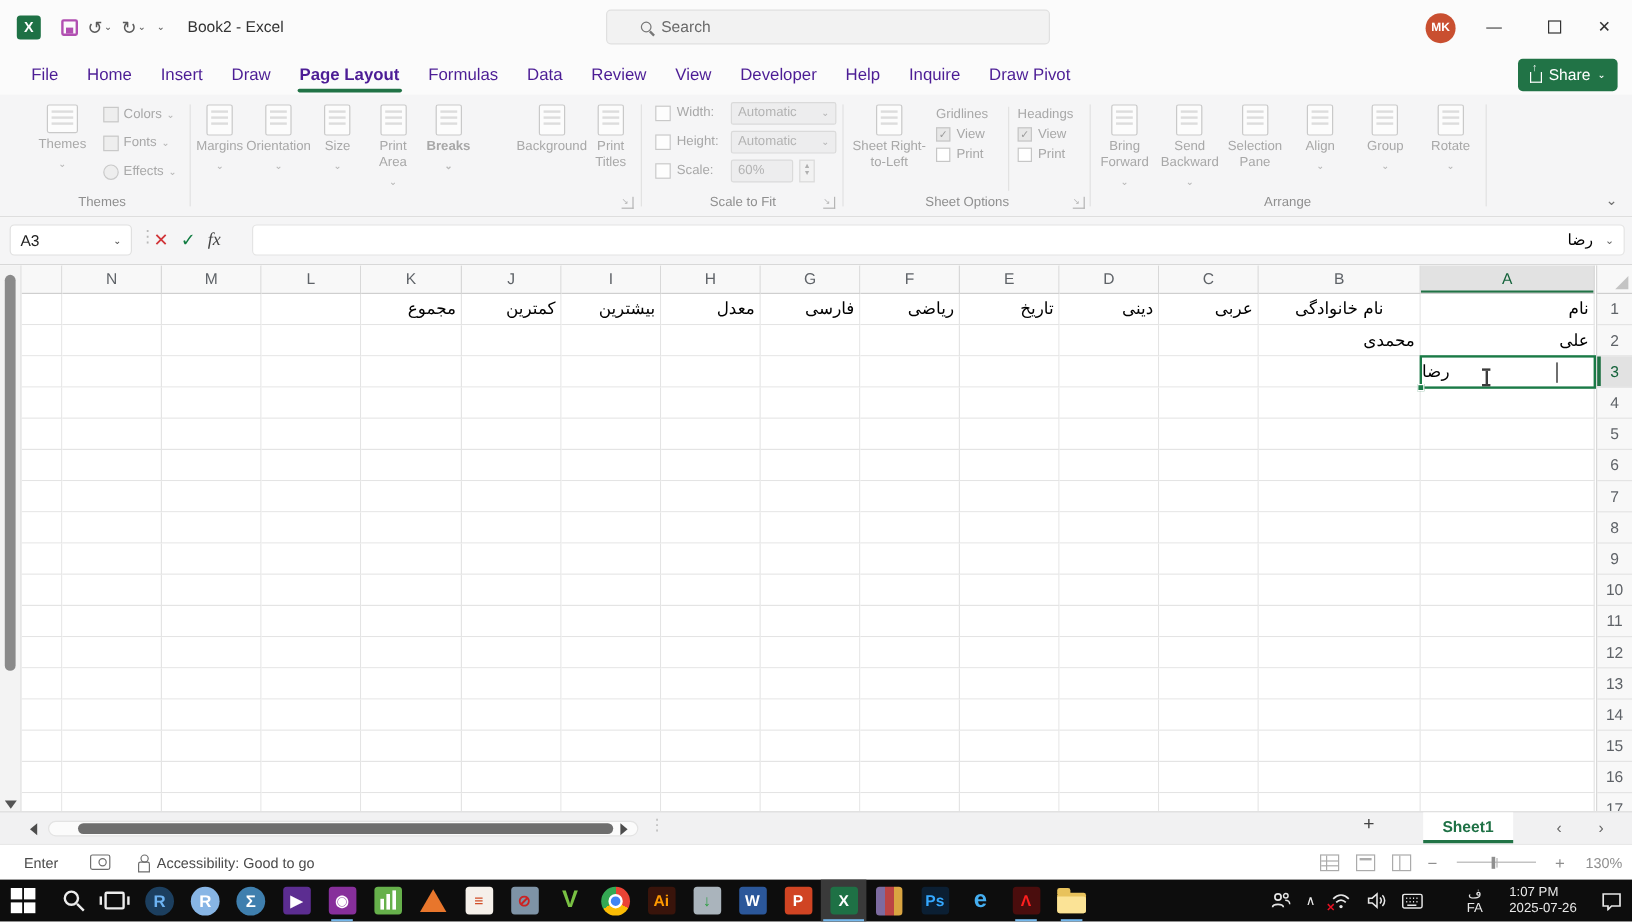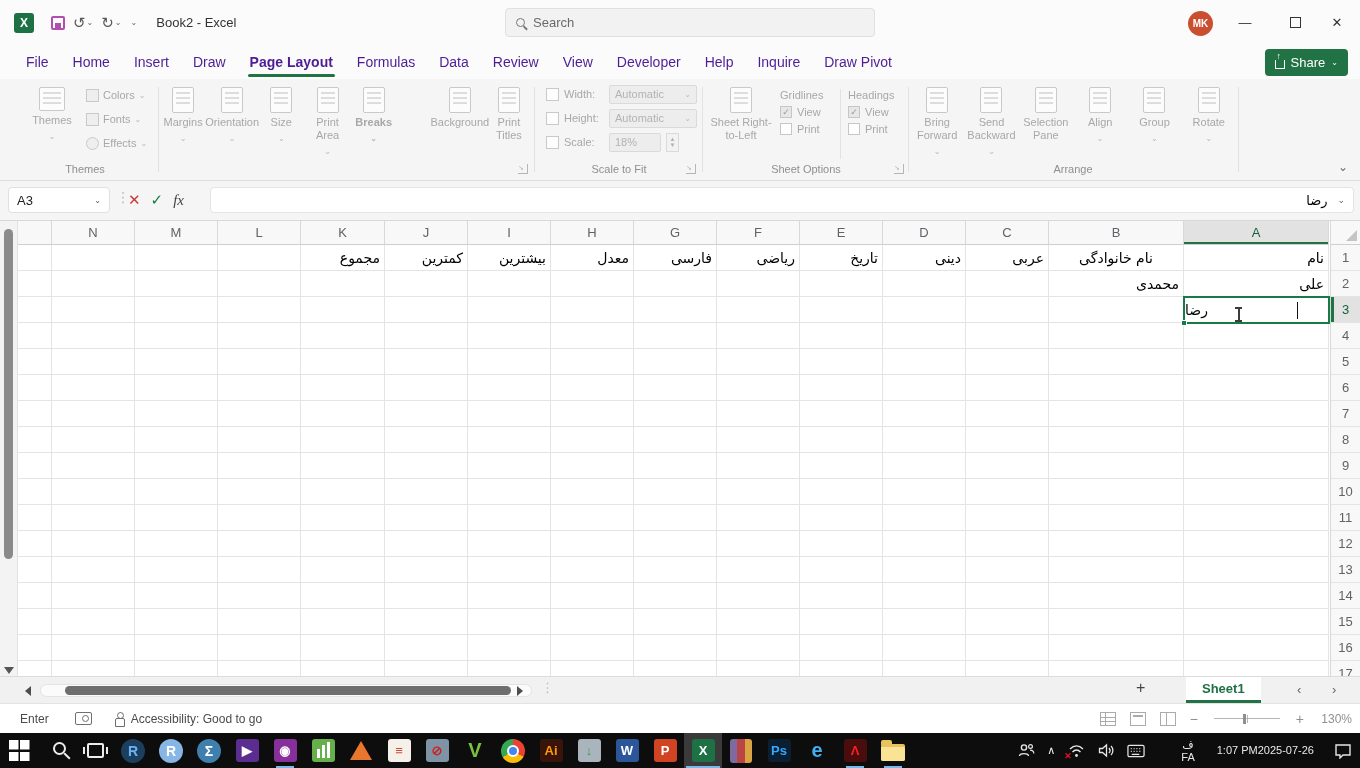--- a/index.html
+++ b/index.html
@@ -8,21 +8,21 @@
 .fa{font-family:"DejaVu Sans",sans-serif;direction:rtl}
 
 .titlebar{position:absolute;left:0;top:0;width:1360px;height:45px;background:#fbfbfb;display:flex;align-items:center}
 .xl-logo{width:20px;height:20px;background:#1e7145;border-radius:3px;color:#fff;font-size:12px;font-weight:bold;display:flex;align-items:center;justify-content:center;margin-left:14px}
 .qat{display:flex;align-items:center;gap:2px;margin-left:14px;color:#444}
 .qat .qbtn{display:flex;align-items:center;font-size:15px;padding:2px 3px;color:#5a5a5a}
 .qat .dd{font-size:8px;color:#666;margin-left:1px}
 .saveic{width:14px;height:14px;border:2px solid #b14fb1;border-radius:2px;position:relative}
 .saveic::after{content:"";position:absolute;left:2px;top:5px;right:2px;bottom:0;background:#b14fb1}
 .doc-title{font-size:13px;color:#333;margin-left:16px}
-.searchbox{position:absolute;left:505px;top:8px;width:370px;height:29px;background:#f2f2f2;border:1px solid #e0e0e0;border-radius:4px;display:flex;align-items:center;padding:0 10px;color:#6a6a6a;font-size:13px;gap:8px}
+.searchbox{position:absolute;left:505px;top:8px;width:370px;height:29px;background:#f2f2f2;border:1px solid #e0e0e0;border-radius:4px;display:flex;align-items:center;padding:0 28px;color:#6a6a6a;font-size:13px;gap:8px}
 .mag{width:9px;height:9px;border:1.5px solid #777;border-radius:50%;position:relative}
 .mag::after{content:"";position:absolute;width:5px;height:1.5px;background:#777;transform:rotate(45deg);right:-4px;bottom:-2px}
 .avatar{position:absolute;left:1188px;top:11px;width:25px;height:25px;border-radius:50%;background:#c94f30;color:#fff;font-size:10px;font-weight:bold;display:flex;align-items:center;justify-content:center}
 .wc{position:absolute;top:0;height:45px;width:46px;display:flex;align-items:center;justify-content:center;color:#333;font-size:13px}
 .wc.min{left:1222px}.wc.max{left:1272px}.wc.close{left:1314px}
 .maxbox{width:11px;height:11px;border:1px solid #333}
 
 .tabrow{position:absolute;left:0;top:45px;width:1360px;height:34px;background:#fbfbfb;display:flex;align-items:flex-end;padding-left:14px}
 .rtab{font-size:14px;color:#4c1d95;padding:6px 12px 9px;position:relative;white-space:nowrap}
 .rtab.active{font-weight:bold}
@@ -142,21 +142,21 @@
 .ic-winrar{width:22px;height:24px;border-radius:3px;background:linear-gradient(90deg,#7d6ba0 0 34%,#bb4444 34% 67%,#d9a441 67%)}
 .ic-folder{width:24px;height:17px;background:#e8c25c;border-radius:2px;position:relative;margin-top:4px}
 .ic-folder::before{content:"";position:absolute;top:-4px;left:0;width:11px;height:5px;background:#e8c25c;border-radius:2px 2px 0 0}
 .ic-folder::after{content:"";position:absolute;left:0;right:0;top:3px;bottom:0;background:#fbe396;border-radius:0 2px 2px 2px}
 .ic-bars{width:23px;height:23px;background:#66b04b;border-radius:3px;display:flex;align-items:flex-end;justify-content:center;gap:2px;padding:4px 0}
 .ic-bars i{width:3px;background:#fff;display:block}
 .tray{display:flex;align-items:center;gap:12px;margin-left:auto;margin-right:8px}
 .trayic{width:18px;height:18px;display:flex;align-items:center;justify-content:center;position:relative}
 .netx{position:absolute;left:-3px;bottom:-1px;color:#e81123;font-size:9px;font-weight:bold}
 .lang{display:flex;flex-direction:column;align-items:center;font-size:11px;line-height:13px}
-.clock{display:flex;align-items:flex-start;font-size:11px;line-height:13px}
+.clock{display:flex;flex-direction:column;align-items:flex-start;font-size:11px;line-height:13px}
 .chev{font-size:11px;color:#ececec}
 </style>
 </head>
 <body>
 
 <div class="screen">
 
   <div class="titlebar">
     <div class="xl-logo">X</div>
     <div class="qat">
@@ -289,21 +289,21 @@
           <span style="width:40px">Height:</span>
           <span class="combo">
               <span>Automatic</span>
               <span class="dd2">⌄</span>
             </span>
         </div>
         <div class="sf-row">
           <span class="sfic"></span>
           <span style="width:40px">Scale:</span>
           <span class="spinbox">
-              <span>18%</span>
+              <span>60%</span>
             </span>
           <span class="spin">
               <span>▲</span>
               <span>▼</span>
             </span>
         </div>
       </div>
       <div class="glabel">Scale to Fit</div>
       <div class="launcher" style="right:4px"></div>
     </div>

